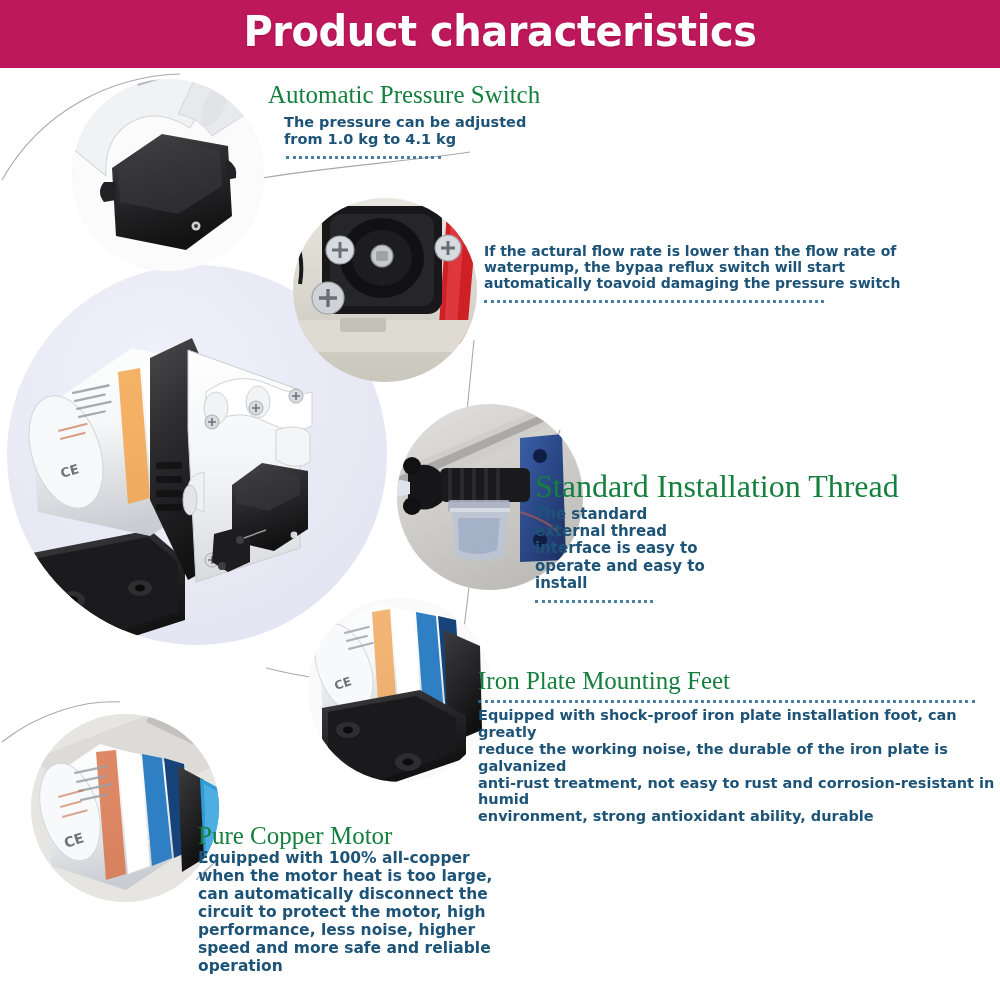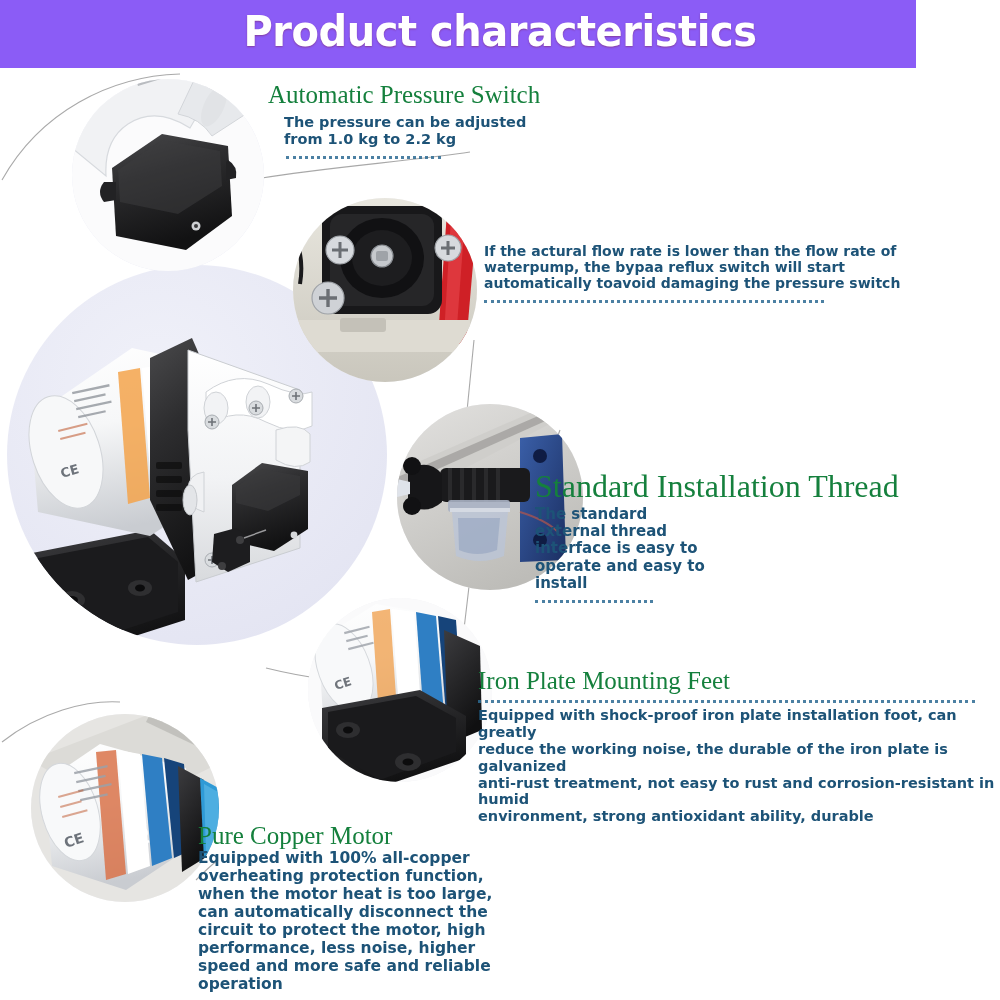--- a/index.html
+++ b/index.html
@@ -13,23 +13,23 @@
     height: 1000px;
     background: #ffffff;
     overflow: hidden;
     font-family: "Liberation Sans", sans-serif;
   }
 
   
   #header-banner {
     position: absolute;
     left: 0; top: 0;
-    width: 916px;
+    width: 1000px;
     height: 68px;
-    background: #8b5cf6;
+    background: #be185d;
   }
   #header-title {
     position: absolute;
     left: 0; top: 6px;
     width: 1000px;
     text-align: center;
     color: #ffffff;
     font-family: "DejaVu Sans", sans-serif;
     font-size: 43px;
     font-weight: bold;
@@ -404,21 +404,21 @@
       <path d="M 178 766 L 204 780 L 208 856 L 182 872 Z" fill="url(#ironPlate)"></path>
       <path d="M 200 778 L 222 790 L 226 850 L 204 860 Z" fill="#2f9ad6"></path>
       <path d="M 204 784 L 218 792 L 220 846 L 206 854 Z" fill="#5ab6e6" opacity=".7"></path>
     </g>
   </svg>
 
   <div class="callout" id="callout-pressure">
     <h3>Automatic Pressure Switch</h3>
     <div class="body">
       <p>The pressure can be adjusted</p>
-      <p>from 1.0 kg to 2.2 kg</p>
+      <p>from 1.0 kg to 4.1 kg</p>
     </div>
     <div class="dotline"></div>
   </div>
 
   <div class="callout" id="callout-bypass">
     <div class="body">
       <p>If the actural flow rate is lower than the flow rate of</p>
       <p>waterpump, the bypaa reflux switch will start</p>
       <p>automatically toavoid damaging the pressure switch</p>
     </div>
@@ -445,21 +445,20 @@
       <p>reduce the working noise, the durable of the iron plate is galvanized</p>
       <p>anti-rust treatment, not easy to rust and corrosion-resistant in humid</p>
       <p>environment, strong antioxidant ability, durable</p>
     </div>
   </div>
 
   <div class="callout" id="callout-motor">
     <h3>Pure Copper Motor</h3>
     <div class="body">
       <p>Equipped with 100% all-copper</p>
-      <p>overheating protection function,</p>
       <p>when the motor heat is too large,</p>
       <p>can automatically disconnect the</p>
       <p>circuit to protect the motor, high</p>
       <p>performance, less noise, higher</p>
       <p>speed and more safe and reliable</p>
       <p>operation</p>
     </div>
   </div>
 
 </div>

